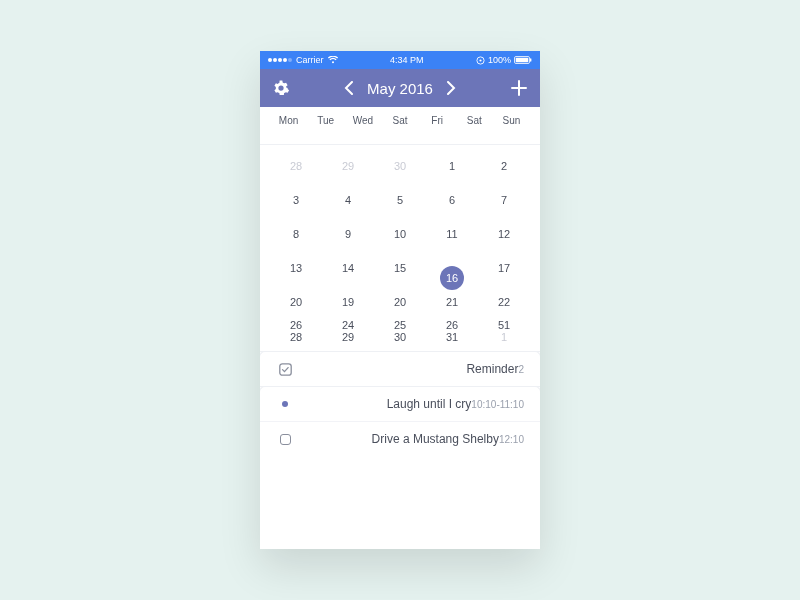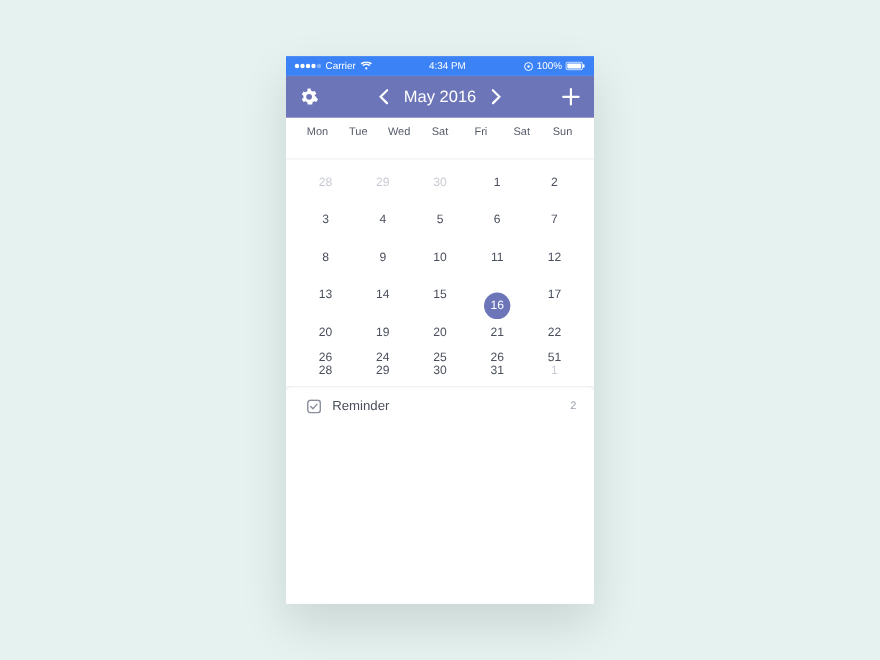--- a/index.html
+++ b/index.html
@@ -102,21 +102,21 @@
   .section::before { left: -1px; border-left: 1px solid #eef0f4; border-top-left-radius: 6px; }
   .section::after { right: -1px; border-right: 1px solid #eef0f4; border-top-right-radius: 6px; }
   .section-row {
     display: flex;
     align-items: center;
     padding: 10px 16px;
     font-size: 12px;
     color: #4a4f5c;
   }
   .row-icon { width: 18px; display: inline-flex; align-items: center; justify-content: center; }
-  .row-label { flex: 1; margin-left: 8px; }
+  .row-label { flex: 1; margin-left: 8px; text-align: right; }
   .row-meta { font-size: 10px; color: #9aa0ad; }
   .event-dot { width: 6px; height: 6px; border-radius: 50%; background: #6c75b8; }
   .checkbox-empty {
     width: 11px; height: 11px; border: 1.3px solid #8a8f9d; border-radius: 3px;
   }
 </style>
 </head>
 <body>
 
 <div class="phone">
@@ -305,14 +305,30 @@
         <svg width="13" height="13" viewBox="0 0 13 13">
             <rect x="0.8" y="0.8" width="11.4" height="11.4" rx="2.5" fill="none" stroke="#8a8f9d" stroke-width="1.3"></rect>
             <path d="M3.5 6.6l2 2 3.6-4" stroke="#8a8f9d" stroke-width="1.3" fill="none" stroke-linecap="round"></path>
           </svg>
       </span>
       <span class="row-label">Reminder</span>
       <span class="row-meta">2</span>
     </div>
   </div>
 
+  <div class="section" id="events">
+      <div class="section-row">
+        <span class="row-icon">
+          <span class="event-dot"></span>
+        </span>
+        <span class="row-label">Laugh until I cry</span>
+        <span class="row-meta">10:10-11:10</span>
+      </div>
+      <div class="section-row" style="border-top: 1px solid rgb(242, 243, 247);">
+        <span class="row-icon">
+          <span class="checkbox-empty"></span>
+        </span>
+        <span class="row-label">Drive a Mustang Shelby</span>
+        <span class="row-meta">12:10</span>
+      </div>
+    </div>
 
 </div>
 
 </body></html>

